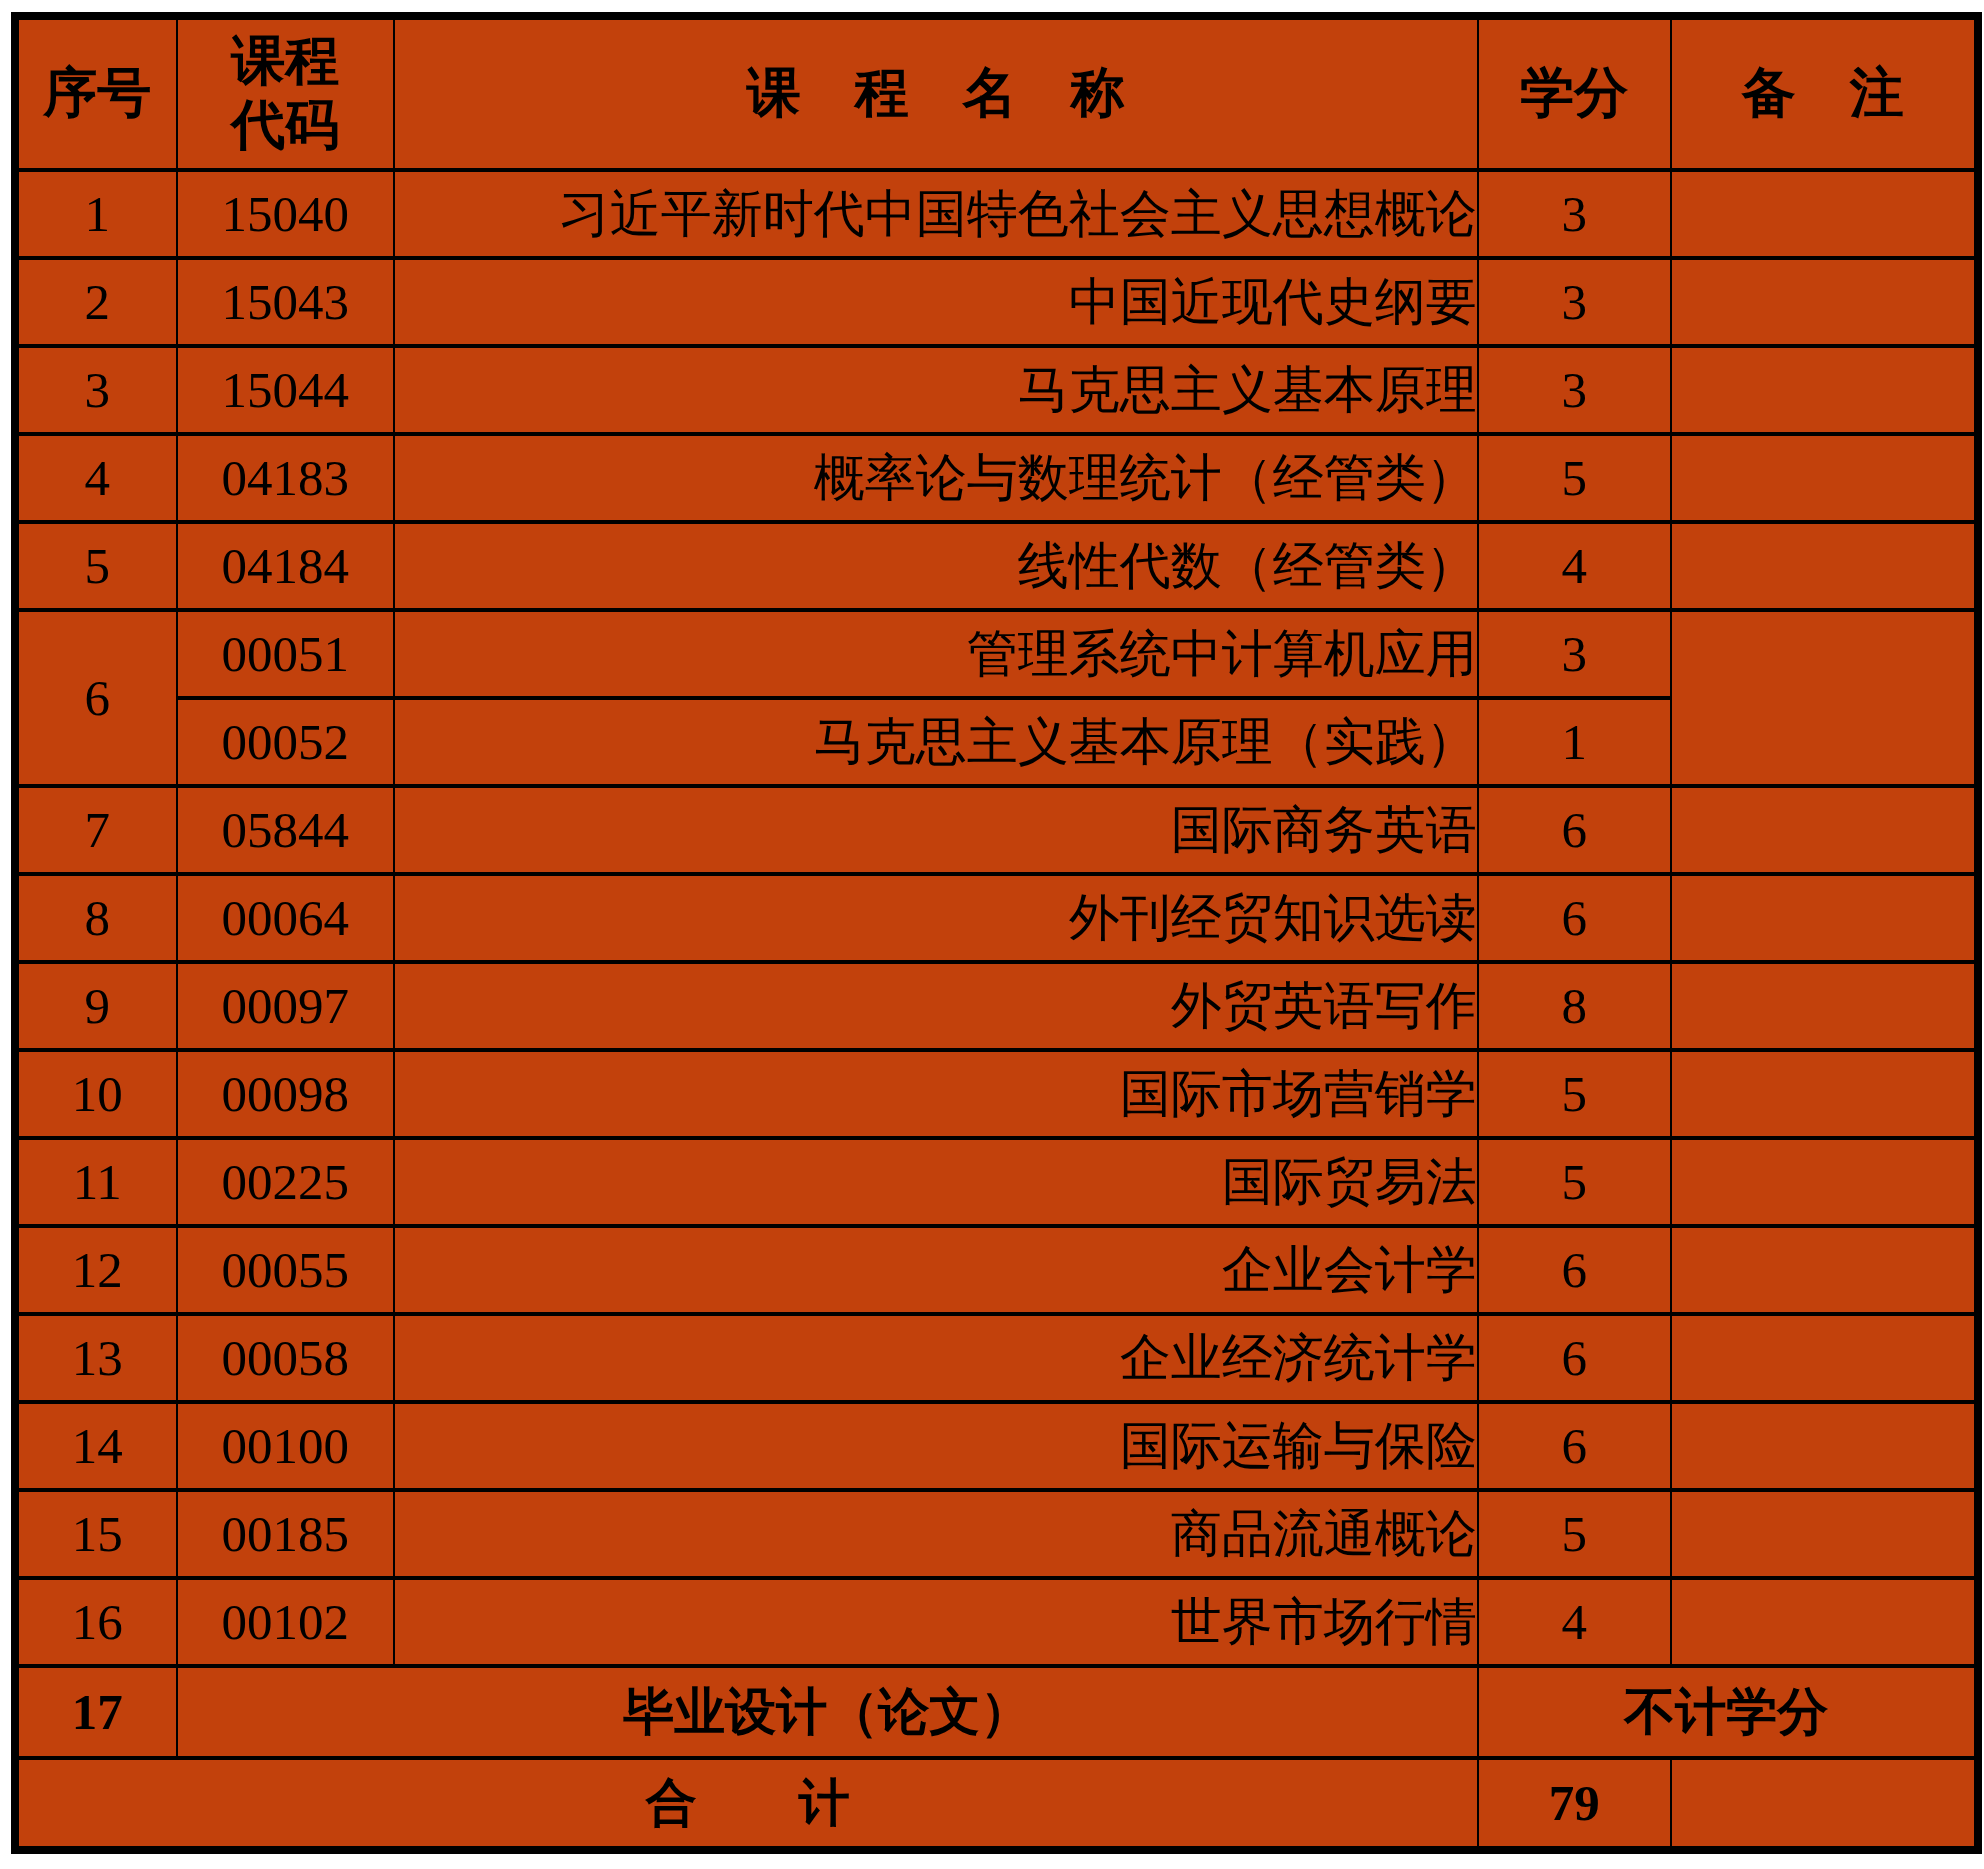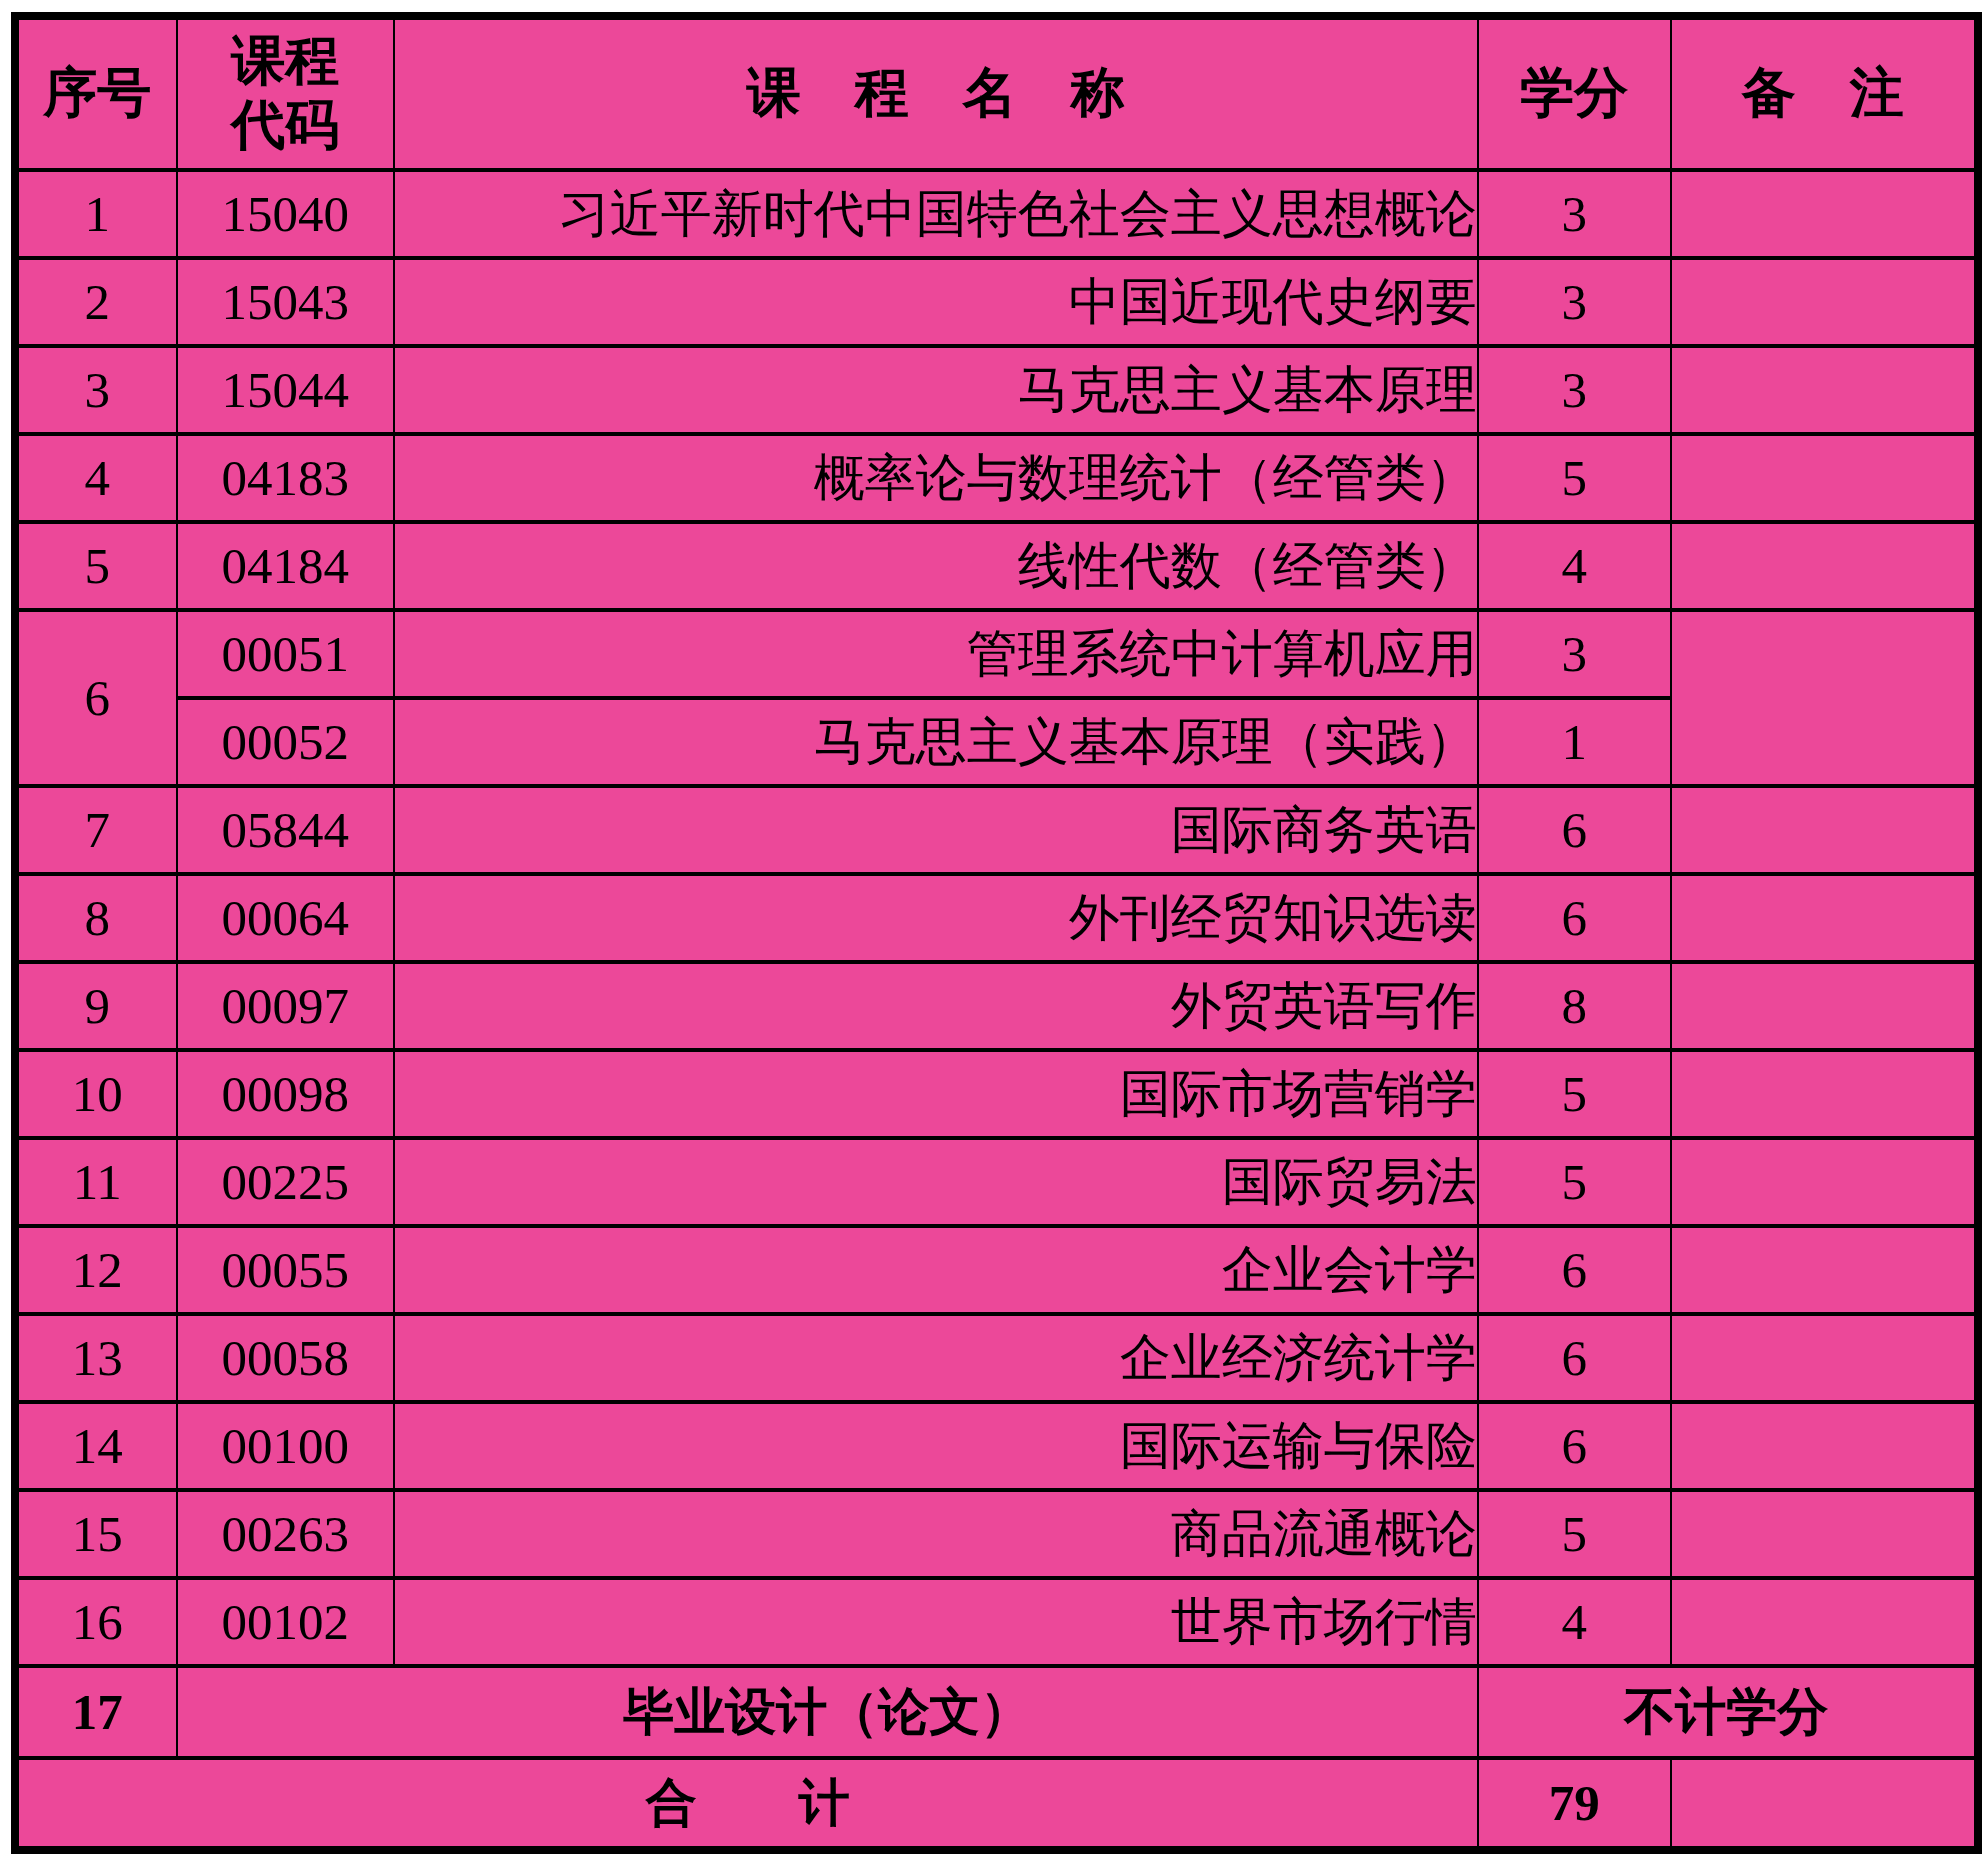--- a/index.html
+++ b/index.html
@@ -7,21 +7,21 @@
     position:relative;
     width:1985px;height:1869px;
     background:#ffffff;color:#000;
     font-family:"Liberation Serif","DejaVu Serif",serif;
   }
   table.course-table{
     position:absolute;left:10.7px;top:11.8px;
     width:1963px;height:1342px;
     border-collapse:collapse;table-layout:fixed;
     border:8px solid #000;
-    background:#ec4899;
+    background:#c2410c;
   }
   col.c-index{width:162px;}
   col.c-code{width:217px;}
   col.c-name{width:1084px;}
   col.c-credit{width:193px;}
   col.c-remark{width:307px;}
   th,td{
     border:2.7px solid #000;
     border-top-width:4.3px;border-bottom-width:4.3px;
     padding:0;vertical-align:middle;
@@ -158,21 +158,21 @@
         </tr>
         <tr>
           <td class="cell-center">14</td>
           <td class="cell-center">00100</td>
           <td class="cell-name">国际运输与保险</td>
           <td class="cell-center">6</td>
           <td class="cell-center"></td>
         </tr>
         <tr>
           <td class="cell-center">15</td>
-          <td class="cell-center">00263</td>
+          <td class="cell-center">00185</td>
           <td class="cell-name">商品流通概论</td>
           <td class="cell-center">5</td>
           <td class="cell-center"></td>
         </tr>
         <tr>
           <td class="cell-center">16</td>
           <td class="cell-center">00102</td>
           <td class="cell-name">世界市场行情</td>
           <td class="cell-center">4</td>
           <td class="cell-center"></td>

